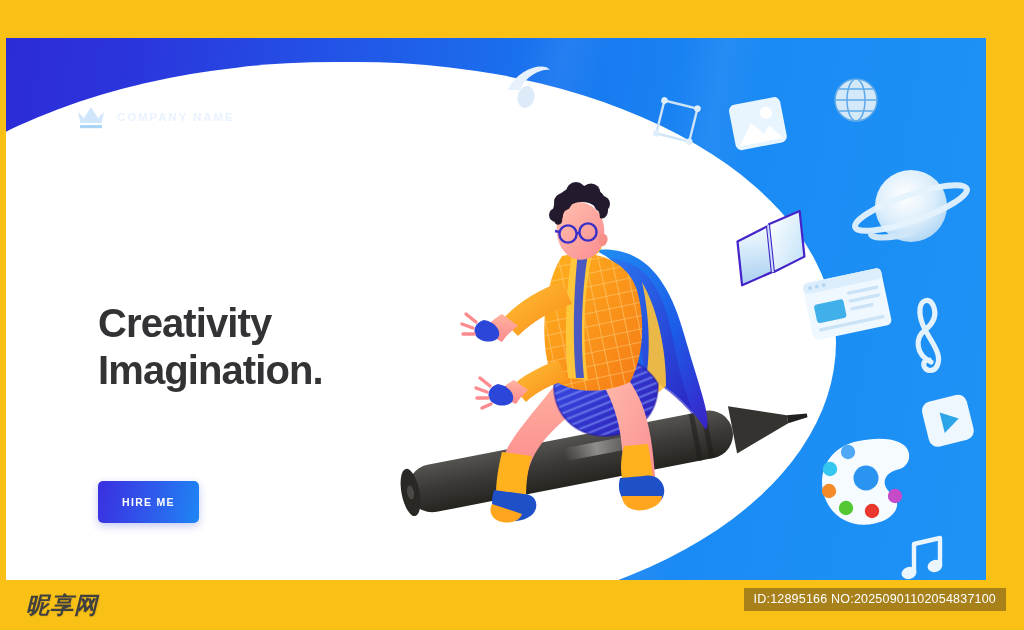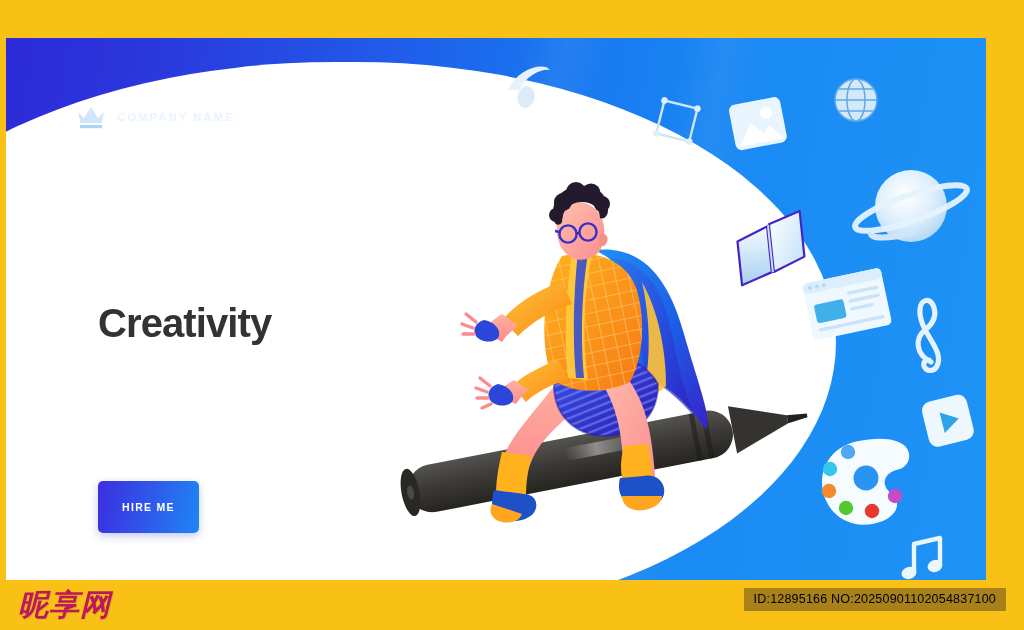--- a/index.html
+++ b/index.html
@@ -78,21 +78,21 @@
     font-size:40px;
     font-weight:bold;
     line-height:1.18;
     letter-spacing:-0.9px;
   }
   #headline div{ white-space:nowrap; }
 
   
   #hire-btn{
     position:absolute; left:92px; top:443px;
-    width:101px; height:52px;
+    width:101px; height:42px;
     z-index:12;
     border:none; cursor:pointer;
     border-radius:5px;
     color:#FFFFFF;
     font-family:"Liberation Sans", sans-serif;
     font-size:10.5px;
     font-weight:bold;
     letter-spacing:1.3px;
     background:linear-gradient(100deg,#3A2FE0 0%,#2E5CEC 55%,#1E86F4 100%);
     box-shadow:0 3px 8px rgba(40,60,200,.28);
@@ -108,42 +108,42 @@
 
   
   #watermark{
     position:absolute;
     left:0; bottom:0; width:1024px; height:50px;
     background:#F9C016;
     display:flex; align-items:center;
     z-index:30;
   }
   #wm-cn{
-    margin-left:18px;
-    color:#be185d;
-    font-size:30px;
+    margin-left:26px;
+    color:#404040;
+    font-size:23px;
     font-weight:bold;
     font-style:italic;
     letter-spacing:1px;
     text-shadow:1px 1px 0 rgba(0,0,0,.07);
   }
   #wm-url{
     margin-left:12px;
     color:#FFFFFF;
     font-size:19px;
     font-weight:bold;
     font-style:italic;
     letter-spacing:.3px;
   }
   #id-badge{
     position:absolute;
     right:18px; top:8px;
     padding:4px 10px 5px 10px;
     background:#A8811A;
-    color:#000000;
+    color:#ffffff;
     font-size:12.5px;
     letter-spacing:.2px;
     white-space:nowrap;
   }
 </style>
 </head>
 <body>
 
 <div id="yellow-frame"></div>
 
@@ -399,20 +399,21 @@
   <div id="logo-row">
     <svg id="crown-icon" viewBox="0 0 30 26">
       <path d="M2 8 L8 14 L15 3 L22 14 L28 8 L25.5 19 L4.5 19 Z" fill="#CFE6FB"></path>
       <rect x="4" y="21" width="22" height="3.2" fill="#A9D4F5"></rect>
     </svg>
     <span id="company-name">COMPANY NAME</span>
   </div>
 
   <div id="headline">
     <div>Creativity</div>
+    <div>Imagination.</div>
   </div>
 
   <button id="hire-btn">HIRE ME</button>
 
 </div>
 
 <div id="watermark">
   <span id="wm-cn">昵享网</span>
   <span id="id-badge">ID:12895166 NO:20250901102054837100</span>
 </div>

